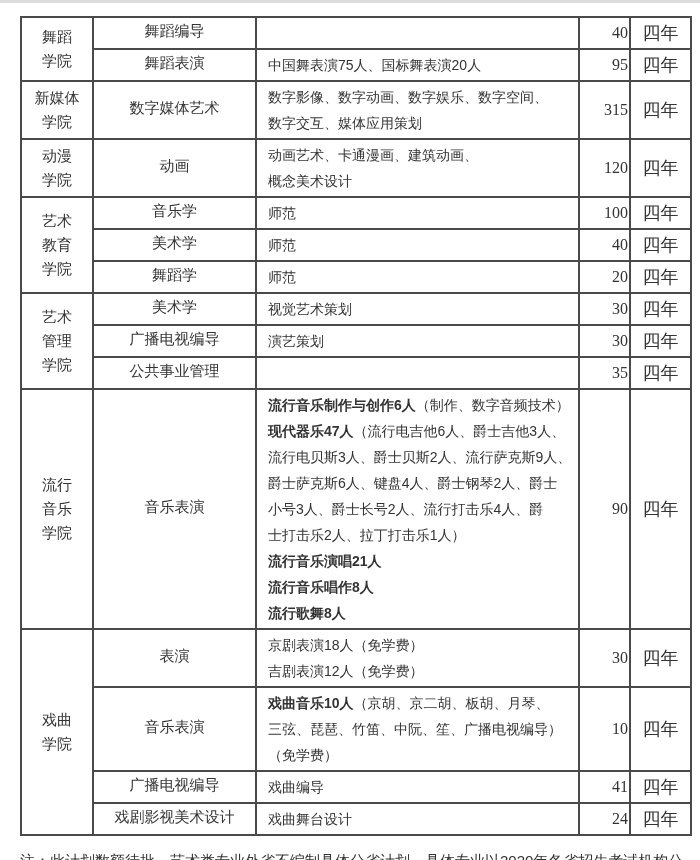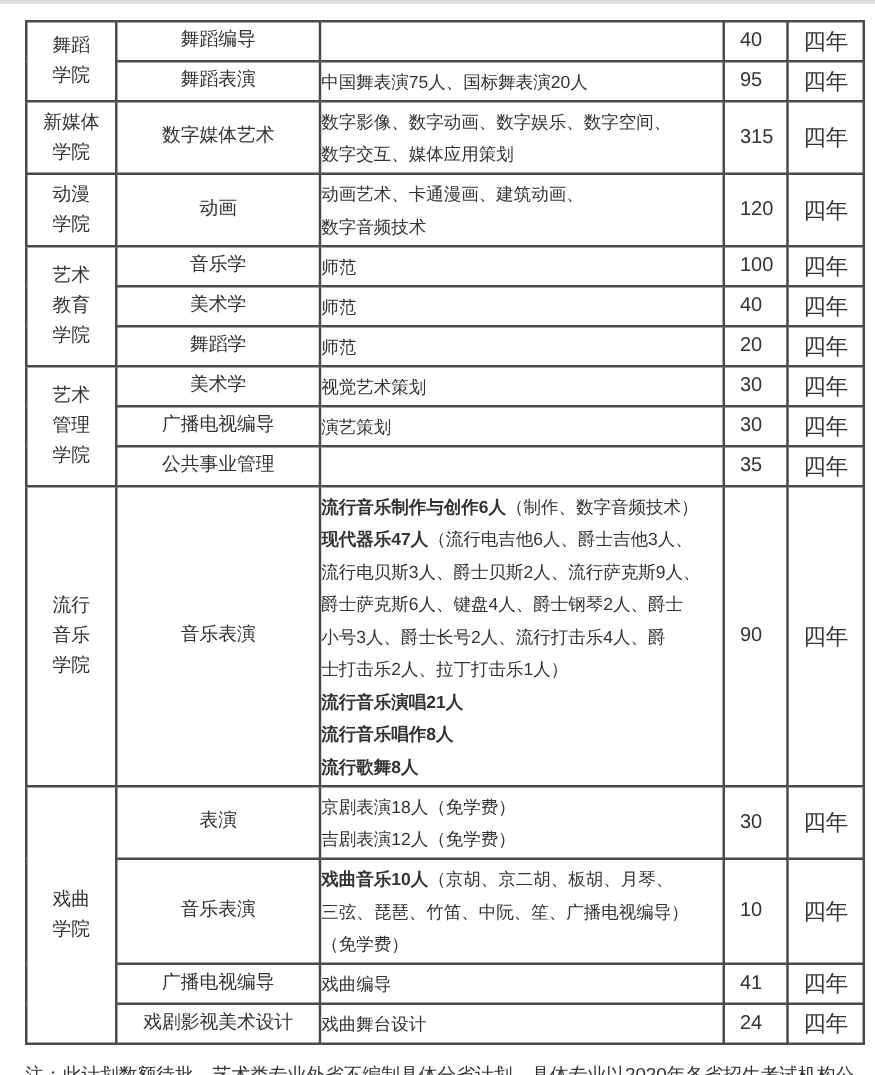--- a/index.html
+++ b/index.html
@@ -40,28 +40,29 @@
   }
   .college-line { line-height: 24px; }
   .col-major {
     text-align: center;
     font-size: 15px;
     padding: 2px 2px;
     font-family: Liberation Mono, monospace;
   }
   .col-direction {
     font-size: 14px;
-    padding: 2px 4px 2px 0;
+    padding: 2px 4px 2px 11px;
     text-align: left;
   }
   .dir-line { line-height: 26px; }
   .col-count {
-    text-align: left;
+    text-align: right;
     font-size: 16px;
-    padding: 2px 12px;
+    padding: 2px 1px;
+    font-family: Liberation Serif, serif;
   }
   .col-duration {
     text-align: center;
     font-size: 18px;
     padding: 2px 1px;
   }
   .bold { font-weight: 700; }
   .note {
     margin: 14px 0 0 0;
     font-size: 15px;
@@ -116,21 +117,21 @@
           <td class="col-duration">四年</td>
         </tr>
         <tr>
           <td class="col-college" rowspan="1">
             <div class="college-line">动漫</div>
             <div class="college-line">学院</div>
           </td>
           <td class="col-major">动画</td>
           <td class="col-direction">
             <div class="dir-line"><span>动画艺术、卡通漫画、建筑动画、</span></div>
-            <div class="dir-line"><span>数字音频技术</span></div>
+            <div class="dir-line"><span>概念美术设计</span></div>
           </td>
           <td class="col-count">120</td>
           <td class="col-duration">四年</td>
         </tr>
         <tr>
           <td class="col-college" rowspan="3">
             <div class="college-line">艺术</div>
             <div class="college-line">教育</div>
             <div class="college-line">学院</div>
           </td>

